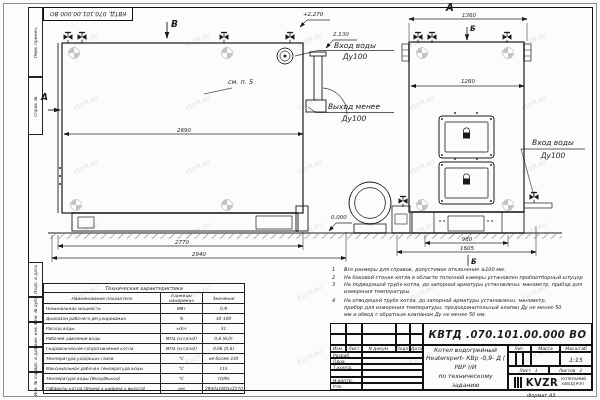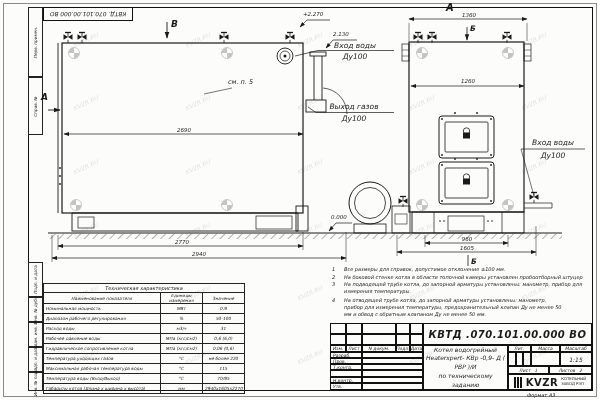--- a/index.html
+++ b/index.html
@@ -262,21 +262,21 @@
       <span>КВТД. 070.101.00.000 ВО</span>
     </div>
 
   <span class="letter" style="left:171px;top:19px;">В</span>
   <span class="letter" style="left:41px;top:92px;">А</span>
   <span class="t" style="left:228px;top:78px;font-size:6.5px;">см. п. 5</span>
   <span class="t" style="left:303px;top:11px;">+2.270</span>
   <span class="t" style="left:333px;top:31px;">2.130</span>
   <span class="port" style="left:316px;top:41px;width:78px;">Вход воды</span>
   <span class="port" style="left:316px;top:52px;width:78px;">Ду100</span>
-  <span class="port" style="left:314px;top:102px;width:80px;">Выход газов</span>
+  <span class="port" style="left:314px;top:102px;width:80px;">Выход менее</span>
   <span class="port" style="left:314px;top:114px;width:80px;">Ду100</span>
   <span class="t dimc" style="left:164px;top:126.5px;width:40px;">2690</span>
   <span class="t dimc" style="left:162px;top:238.5px;width:40px;">2770</span>
   <span class="t dimc" style="left:179px;top:250.5px;width:40px;">2940</span>
 
   <span class="letter" style="left:446px;top:2px;font-size:10px;">А</span>
   <span class="t dimc" style="left:452px;top:11.5px;width:34px;">1360</span>
   <span class="letter" style="left:470px;top:24px;font-size:7.5px;">Б</span>
   <span class="t dimc" style="left:451px;top:78px;width:34px;">1260</span>
   <span class="port" style="left:520px;top:138px;width:66px;">Вход воды</span>

